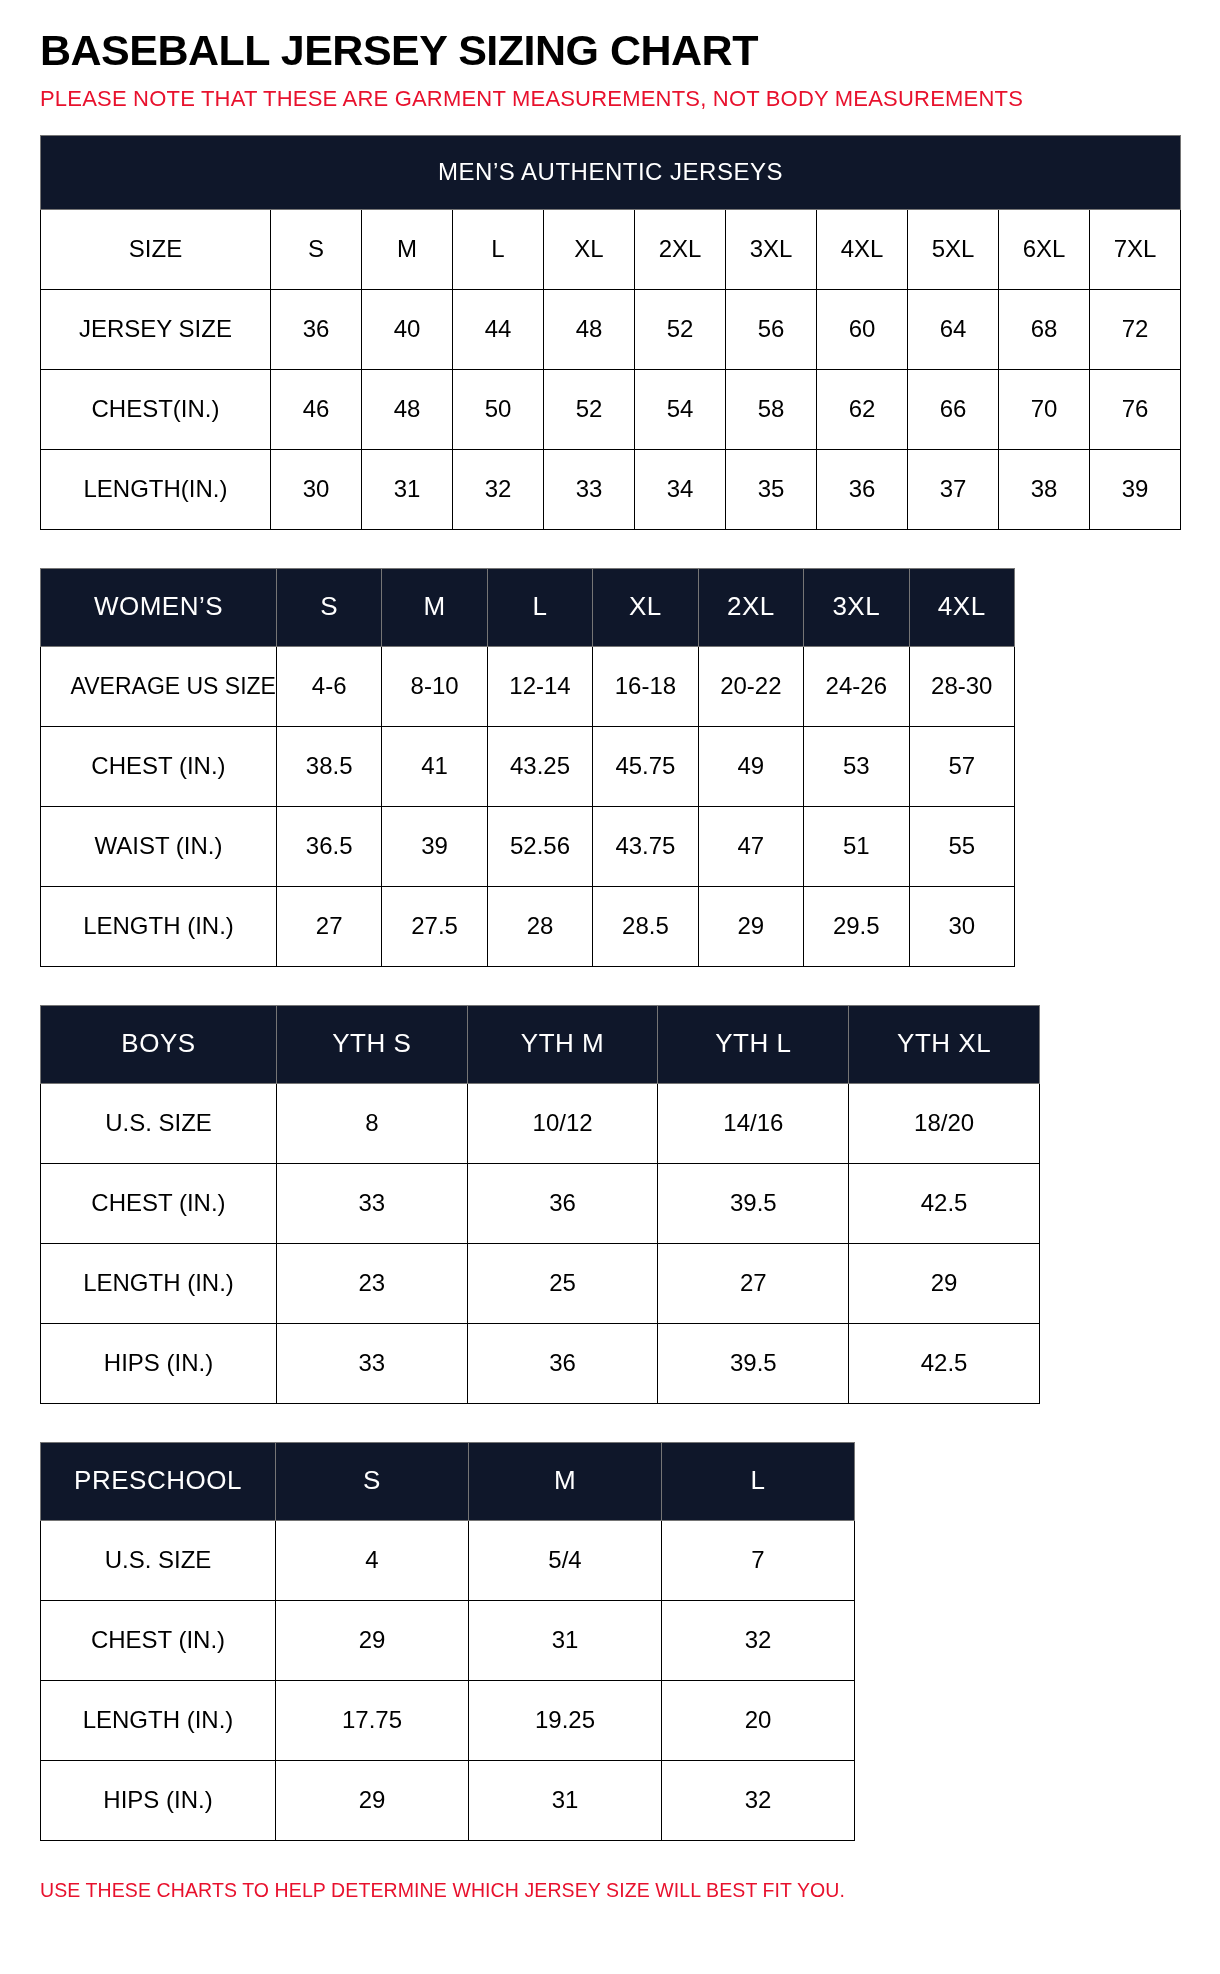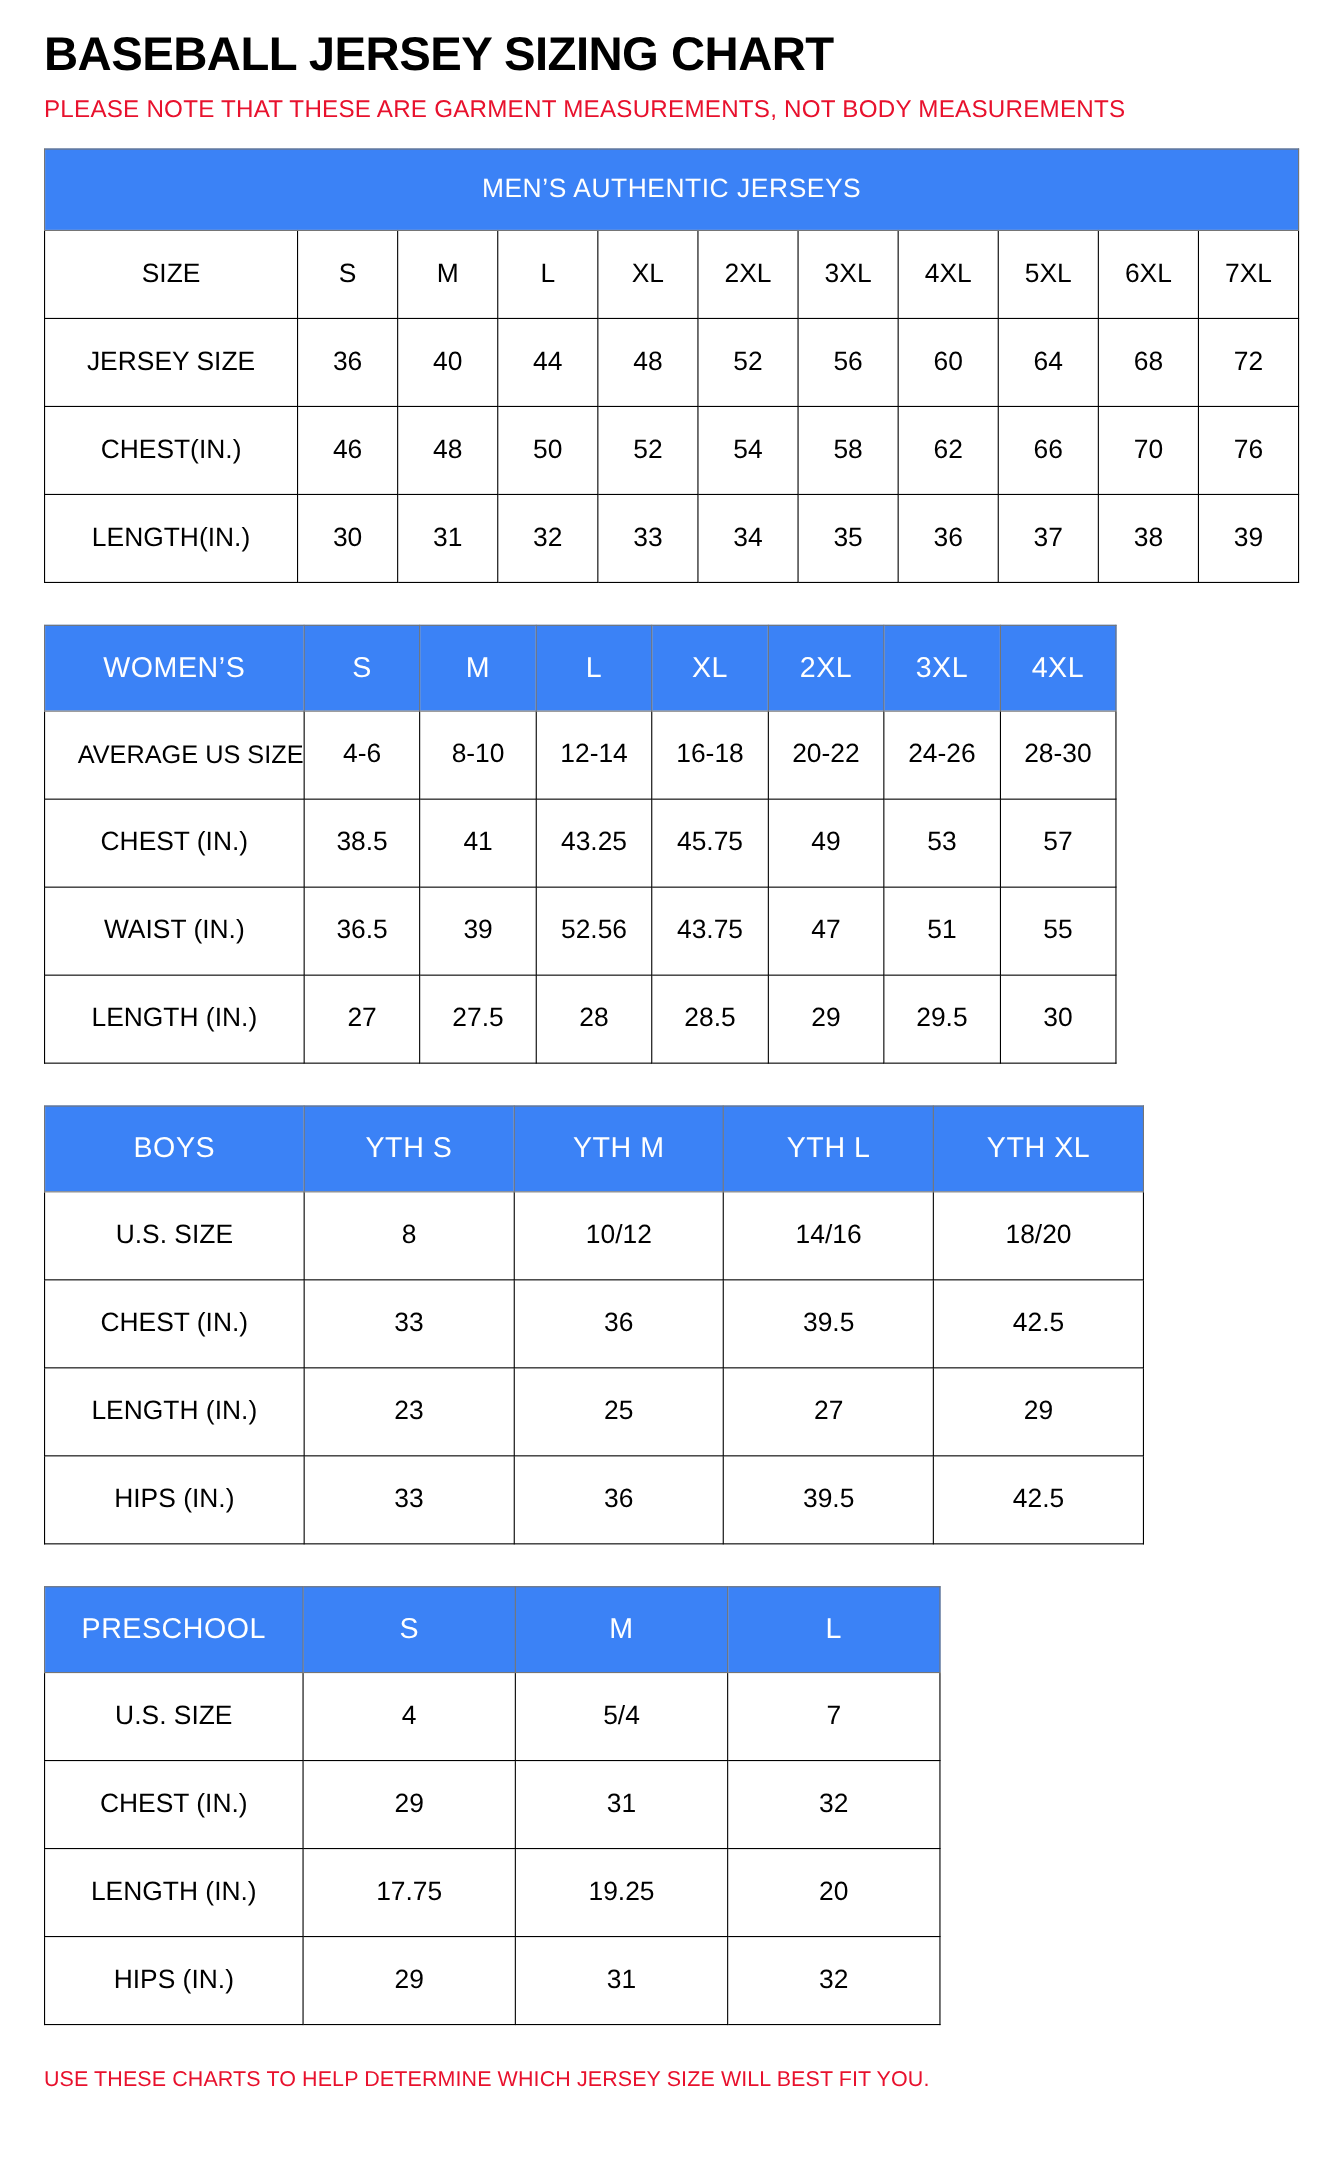--- a/index.html
+++ b/index.html
@@ -47,21 +47,21 @@
     border: 1px solid #000000;
     text-align: center;
     vertical-align: middle;
     font-weight: normal;
     font-size: 23px;
     padding: 0;
     height: 82px;
     line-height: 1.15;
   }
   .hdr-band td {
-    background: #3b82f6;
+    background: #0f172a;
     color: #ffffff;
     border: 1px solid #757575;
     font-size: 28px;
     letter-spacing: 0.5px;
     height: 78px;
   }
   .rowlabel {
     font-size: 23px;
   }
   

